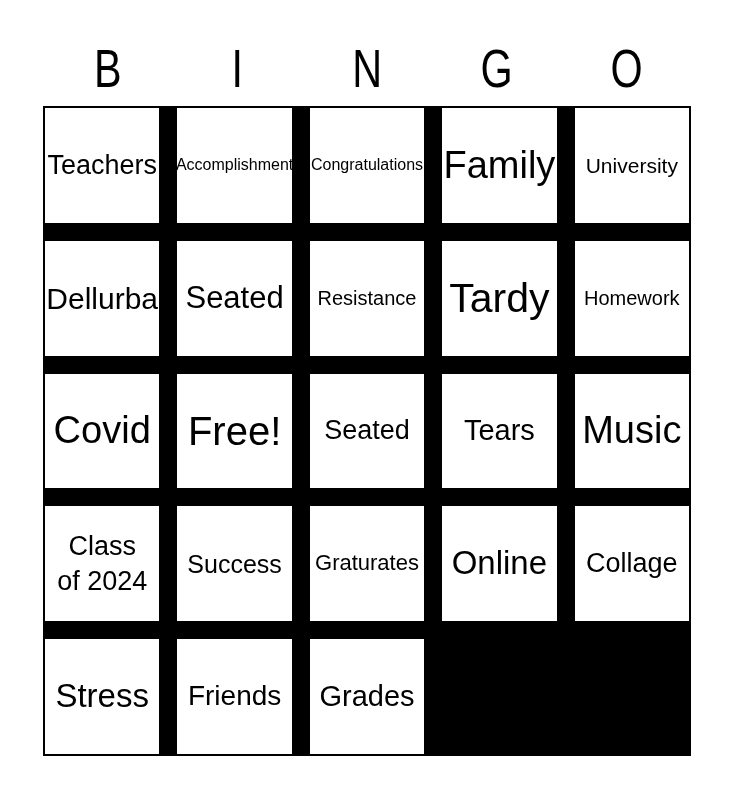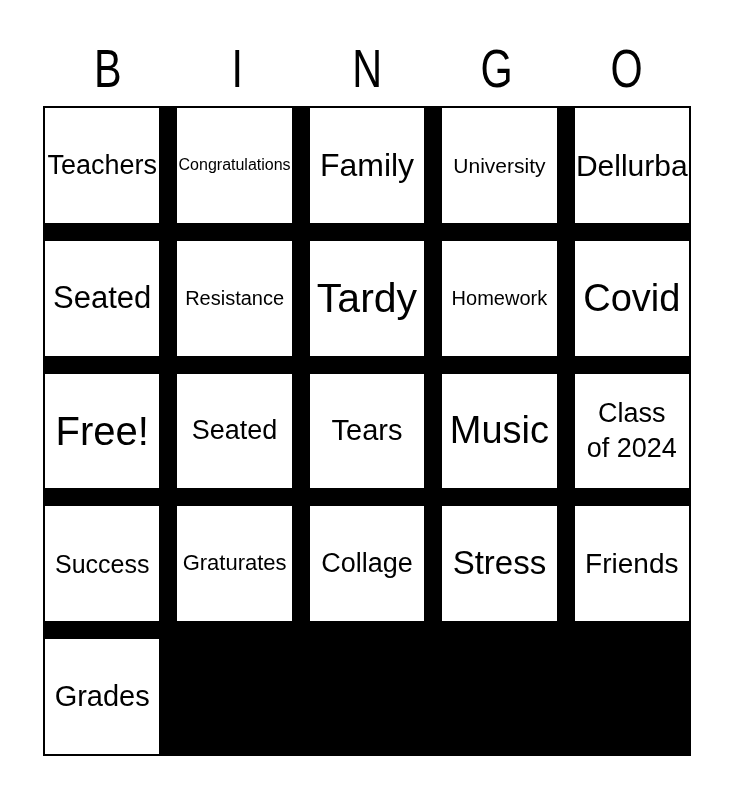--- a/index.html
+++ b/index.html
@@ -84,40 +84,42 @@
       <span class="letter-glyph">G</span>
     </div>
     <div class="letter-slot">
       <span class="letter-glyph">O</span>
     </div>
   </div>
 
   <div class="bingo-grid">
 
     <div class="cell" style="font-size:27px">Teachers</div>
+    <div class="cell" style="font-size:16px">Accomplishment</div>
     <div class="cell" style="font-size:16px">Congratulations</div>
-    <div class="cell" style="font-size:32px">Family</div>
+    <div class="cell" style="font-size:38px">Family</div>
 
     <div class="cell" style="font-size:21px">University</div>
     <div class="cell" style="font-size:30px">Dellurba</div>
     <div class="cell" style="font-size:31px">Seated</div>
     <div class="cell" style="font-size:20px">Resistance</div>
     <div class="cell" style="font-size:41px">Tardy</div>
 
     <div class="cell" style="font-size:20px">Homework</div>
     <div class="cell" style="font-size:38px">Covid</div>
     <div class="cell" style="font-size:40px">Free!</div>
     <div class="cell" style="font-size:27px">Seated</div>
 
     <div class="cell" style="font-size:29px">Tears</div>
     <div class="cell" style="font-size:38px">Music</div>
     <div class="cell" style="font-size:27px">Class
 of 2024</div>
     <div class="cell" style="font-size:25px">Success</div>
     <div class="cell" style="font-size:22px">Graturates</div>
 
+    <div class="cell" style="font-size:33px">Online</div>
     <div class="cell" style="font-size:27px">Collage</div>
     <div class="cell" style="font-size:33px">Stress</div>
     <div class="cell" style="font-size:28px">Friends</div>
     <div class="cell" style="font-size:29px">Grades</div>
 
   </div>
 </div>
 
 </body></html>

